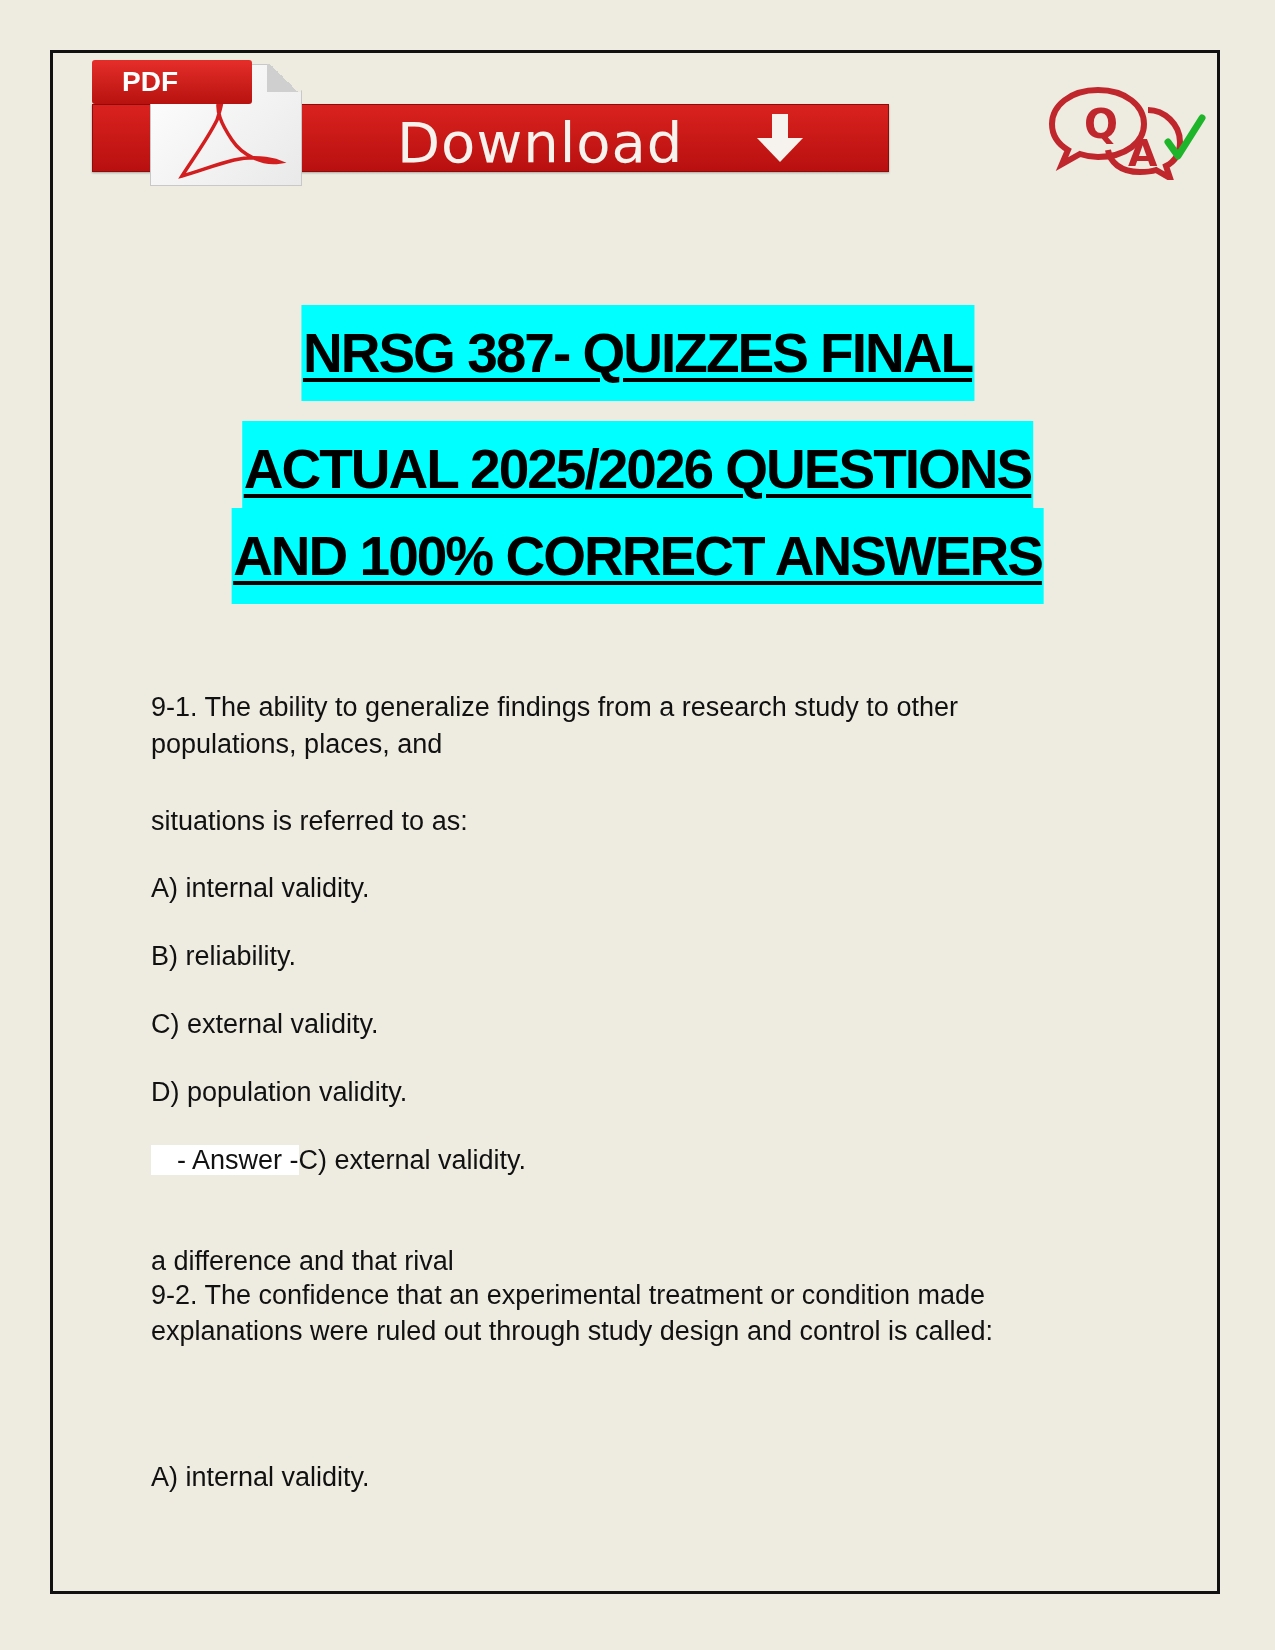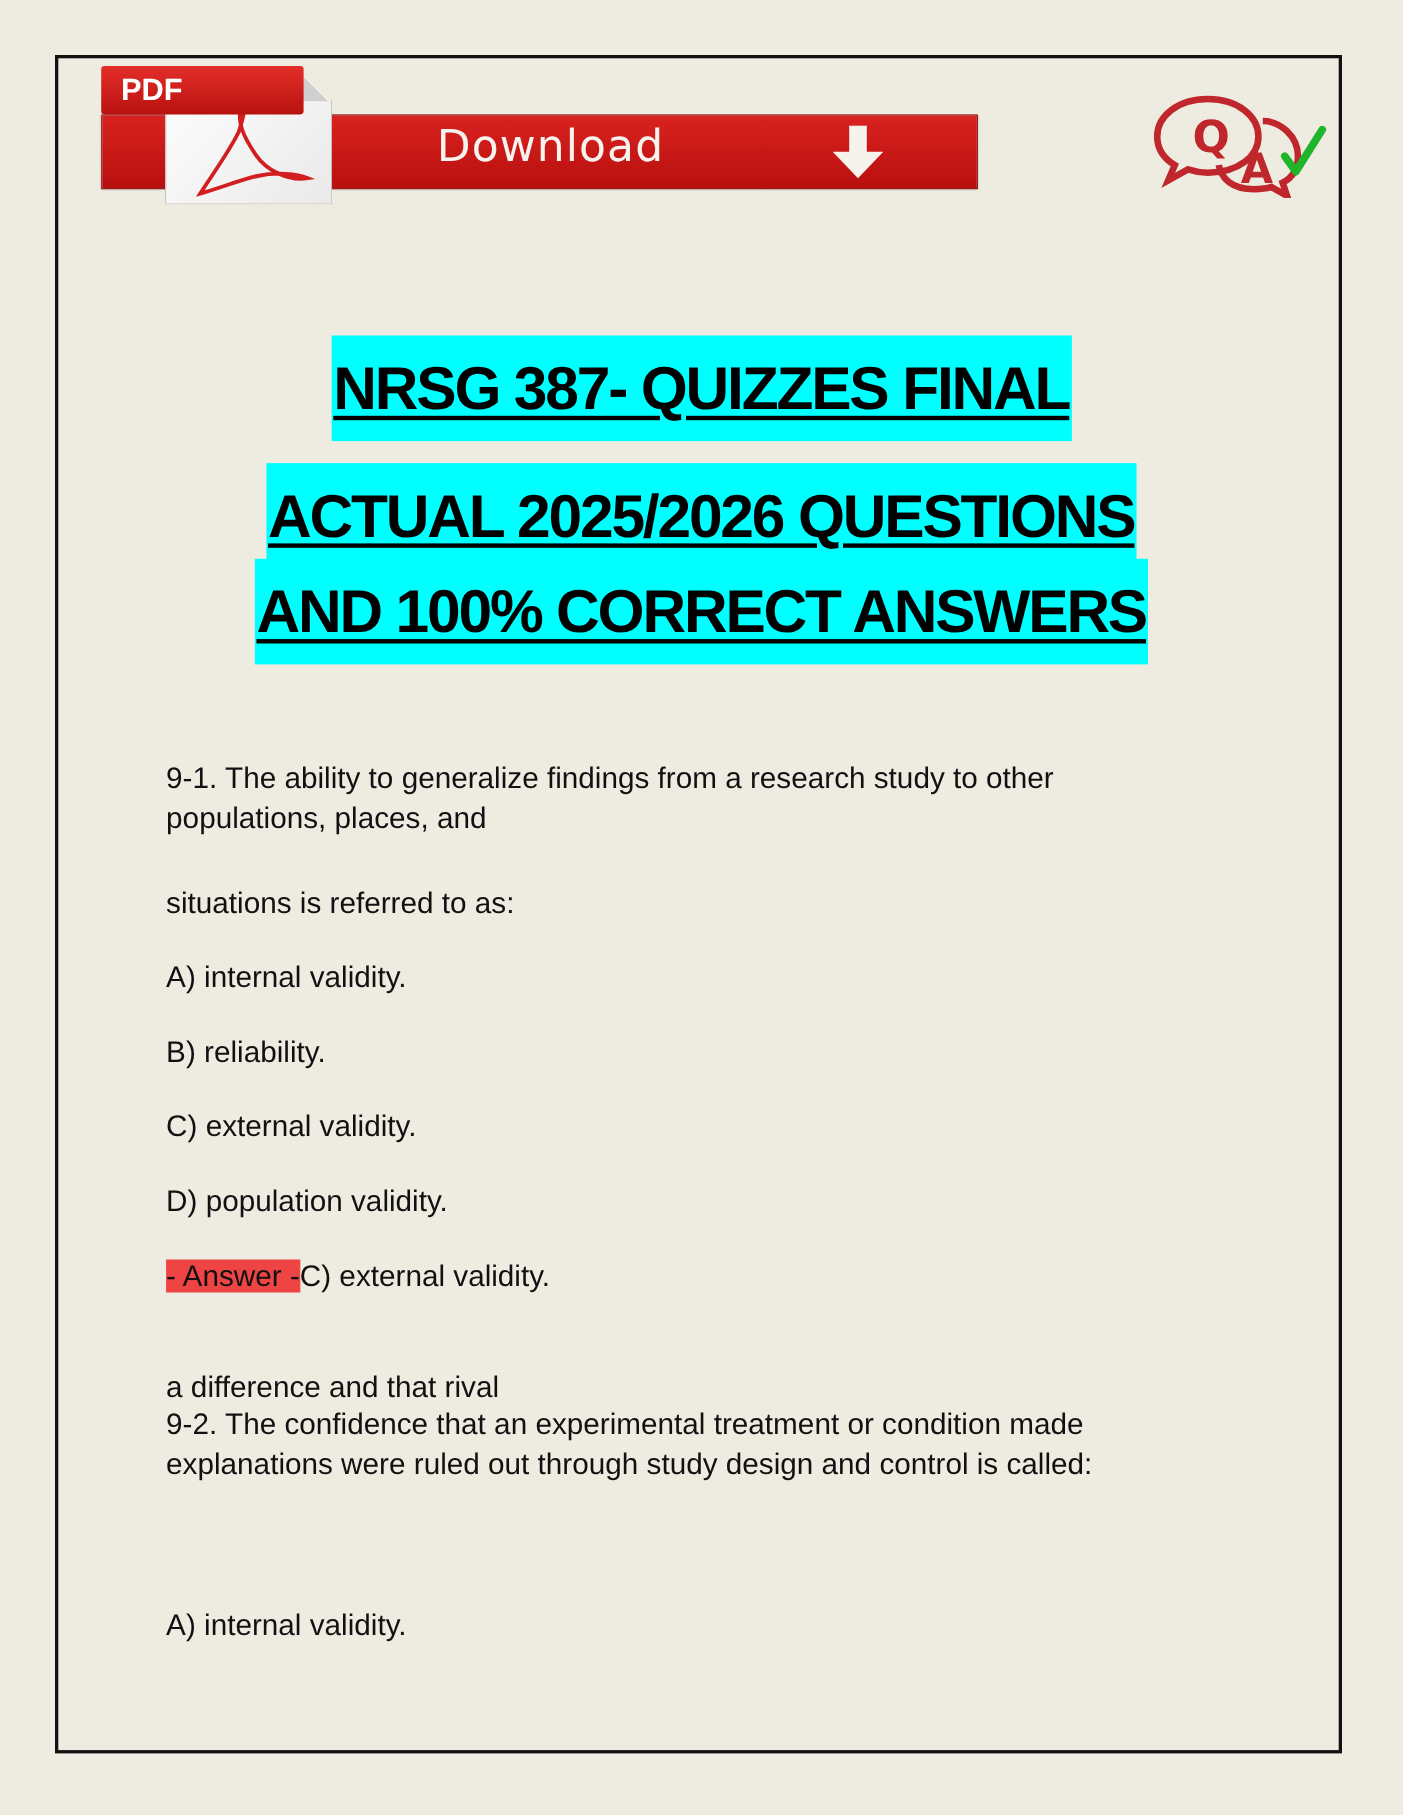--- a/index.html
+++ b/index.html
@@ -12,55 +12,55 @@
     border:3px solid #111; box-sizing:border-box;
   }
   
   .banner { position:absolute; left:92px; top:60px; width:795px; height:120px; }
   .banner-bar {
     position:absolute; left:0; top:44px; width:795px; height:66px;
     background:linear-gradient(#d9221f, #b8100f); border:1px solid #8e0b0b;
     box-shadow: 0 1px 2px rgba(0,0,0,.3);
   }
   .banner-label {
-    position:absolute; left:305px; top:50px; font-size:40px; color:#f6f3ee;
+    position:absolute; left:305px; top:50px; font-size:56px; color:#f6f3ee;
     letter-spacing:1px; font-family:"DejaVu Sans", sans-serif;
   }
   .banner-arrow { position:absolute; left:665px; top:54px; width:46px; height:50px; }
   .pdf-doc {
     position:absolute; left:58px; top:4px; width:150px; height:120px;
     background:linear-gradient(135deg,#ffffff,#e9e9e9); border:1px solid #c8c8c8;
     clip-path: polygon(0 0, 78% 0, 100% 22%, 100% 100%, 0 100%);
   }
   .pdf-fold {
     position:absolute; left:175px; top:4px; width:34px; height:28px;
     background:linear-gradient(225deg, #eeebe1 50%, #cfcfcf 50%);
   }
   .pdf-tag {
-    position:absolute; left:0; top:0; width:184px; height:44px;
+    position:absolute; left:0; top:0; width:160px; height:44px;
     background:linear-gradient(#e52e2a,#b7120f); border-radius:3px;
-    color:#fff; font-weight:bold; font-size:28px; line-height:44px; padding-left:18px; box-sizing:border-box;
+    color:#fff; font-weight:bold; font-size:28px; line-height:44px; padding-left:30px; box-sizing:border-box;
   }
   .acrobat { position:absolute; left:70px; top:30px; width:130px; height:90px; }
 
   
   .qa-logo { position:absolute; left:1040px; top:80px; width:170px; height:100px; }
 
   
   .title-wrap { position:absolute; left:0; top:305px; width:1275px; text-align:center; }
   .title-line {
     display:inline-block; background:#00ffff; font-weight:bold; font-size:55px;
     letter-spacing:-2px; line-height:64px; text-decoration:underline; text-decoration-thickness:4px;
     text-underline-offset:6px; padding:16px 2px;
   }
   .tl1 { position:absolute; top:0; left:50%; transform:translateX(-50%); white-space:nowrap; }
   .tl2 { position:absolute; top:116px; left:50%; transform:translateX(-50%); white-space:nowrap;text-align:right; }
   .tl3 { position:absolute; top:203px; left:50%; transform:translateX(-50%); white-space:nowrap; }
   .para { position:absolute; left:151px; font-size:27px; color:#111; white-space:nowrap; }
-  .hl { background:#ef4444; }
+  .hl { background:#ffffff;padding-left:26px; }
 </style>
 </head>
 <body>
 
 <div class="page-border"></div>
 
 <div class="banner">
   <div class="banner-bar"></div>
   <div class="pdf-doc"></div>
   <div class="pdf-fold"></div>

